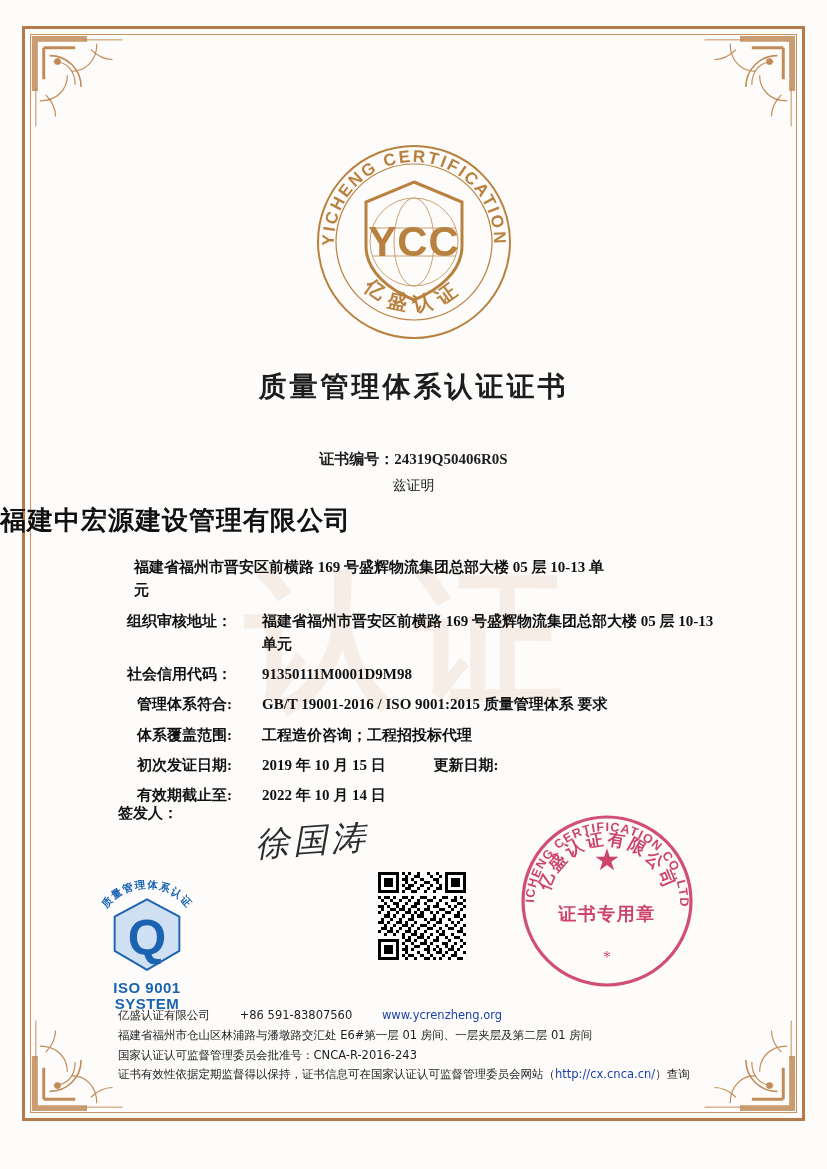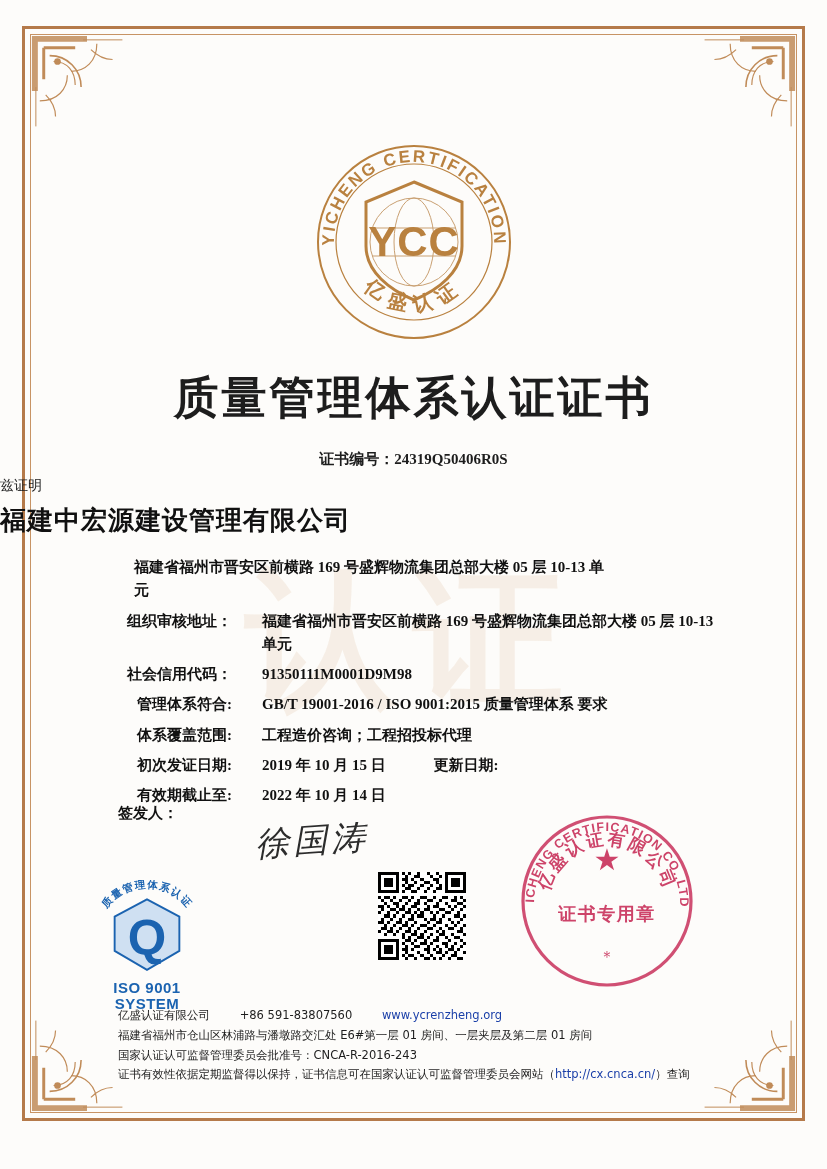--- a/index.html
+++ b/index.html
@@ -70,38 +70,39 @@
   .logo-wrap svg { width: 100%; height: 100%; }
 
   
   .main-title {
     position: absolute;
     left: 0; right: 0;
     top: 368px;
     text-align: center;
     font-family: "DejaVu Sans", sans-serif;
     font-weight: bold;
-    font-size: 45px;
+    font-size: 28px;
     letter-spacing: 3px;
     color: #1d1d1d;
   }
   .cert-no {
     position: absolute;
     left: 0; right: 0;
     top: 450px;
     text-align: center;
     font-size: 15px;
     color: #1d1d1d;
     font-weight: bold;
   }
   .cert-no .lbl { font-weight: bold; }
   .hereby {
     position: absolute;
     left: 0; right: 0;
     top: 477px;
+    text-align: center;
     font-size: 14px;
     color: #1d1d1d;
   }
   .company {
     position: absolute;
     left: 0; right: 0;
     top: 503px;
     text-align: left;
     font-family: "DejaVu Sans", sans-serif;
     font-weight: bold;

